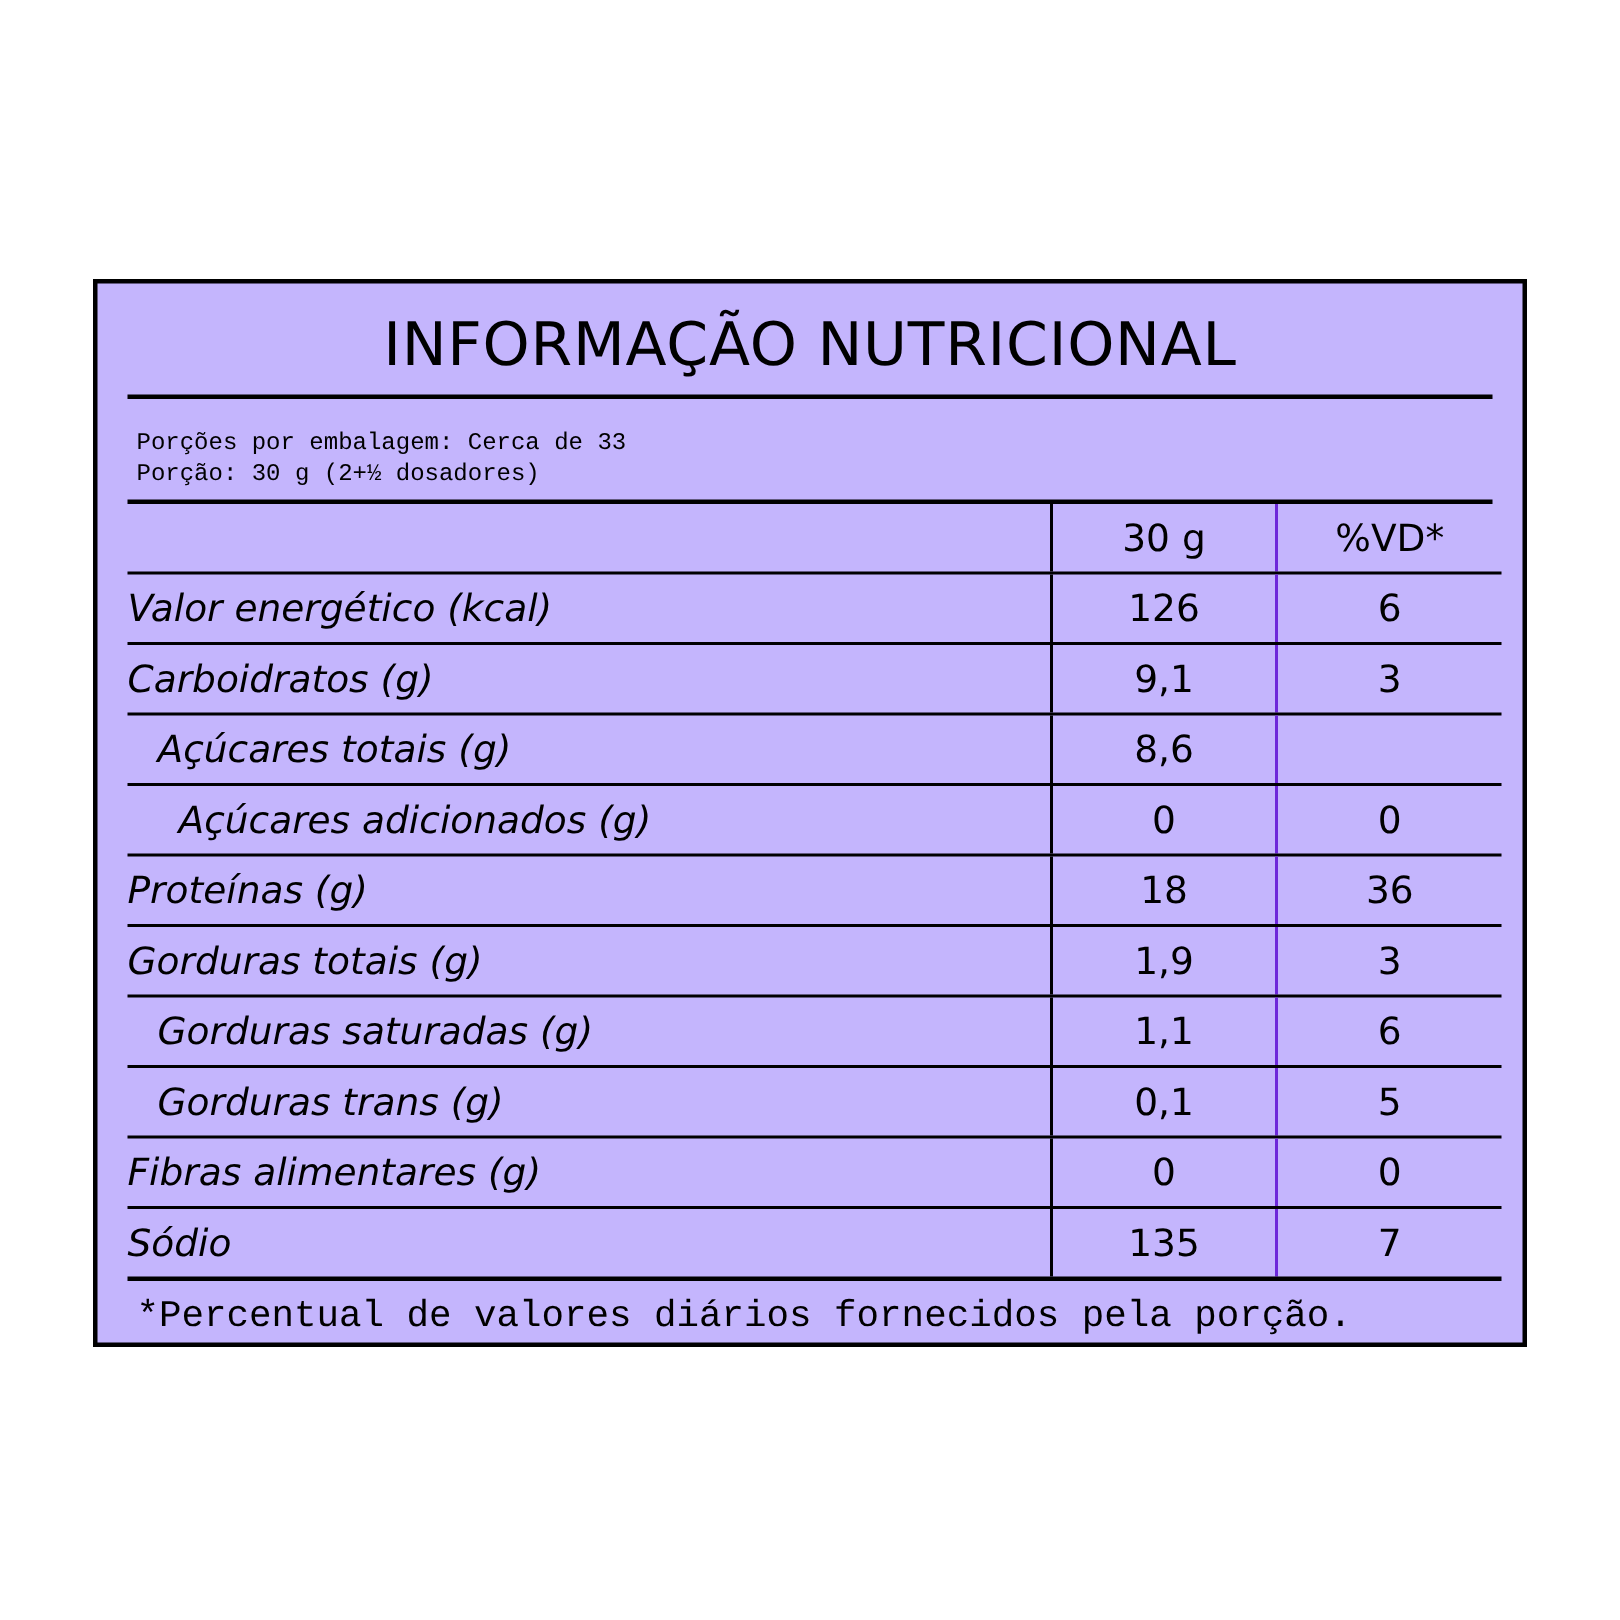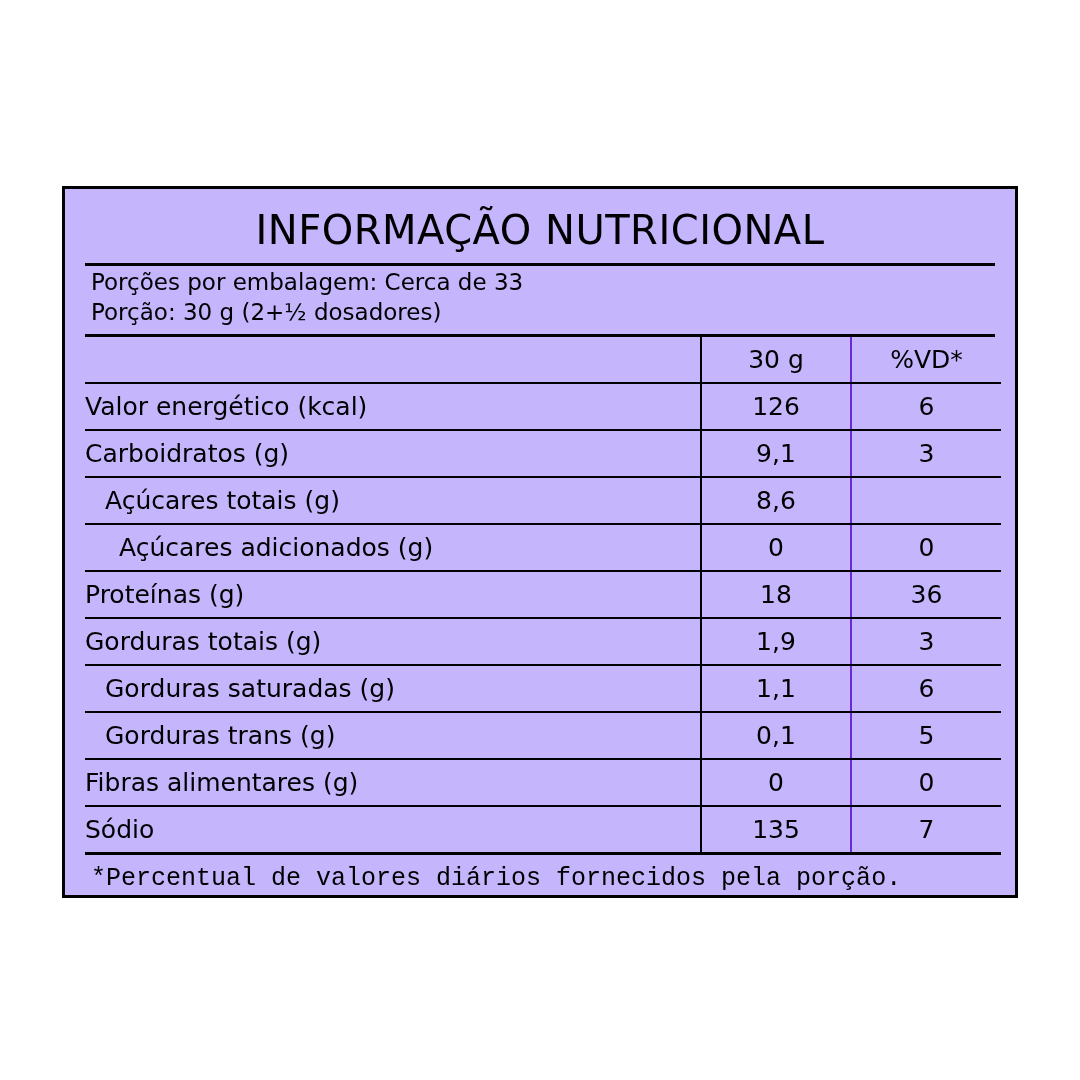--- a/index.html
+++ b/index.html
@@ -42,23 +42,24 @@
     padding: 8px 0 10px 0;
     font-weight: 400;
   }
 
   .rule {
     border-top: 3px solid #000000;
     width: 100%;
   }
 
   .servings {
-    padding: 1px 0 6px 6px;
-    font-size: 23px;
+    padding: 19px 0 6px 6px;
+    font-size: 16px;
     line-height: 1.32;
+    font-family: Liberation Mono, monospace;
   }
   .servings div {
     white-space: nowrap;
   }
 
   table.nut {
     width: 100%;
     border-collapse: collapse;
     font-size: 25px;
     table-layout: fixed;
@@ -83,20 +84,21 @@
   }
   .hdr-row th.lbl {
     border-bottom: 2px solid #000000;
   }
 
   td.lbl {
     text-align: left;
     padding-left: 6px;
     border-bottom: 2px solid #000000;
     white-space: nowrap;
+    font-style: italic;
   }
   td.lbl.ind1 { padding-left: 20px; }
   td.lbl.ind2 { padding-left: 34px; }
 
   td.val, td.dv {
     text-align: center;
     border-bottom: 2px solid #000000;
   }
 
   td.val, th.val {

